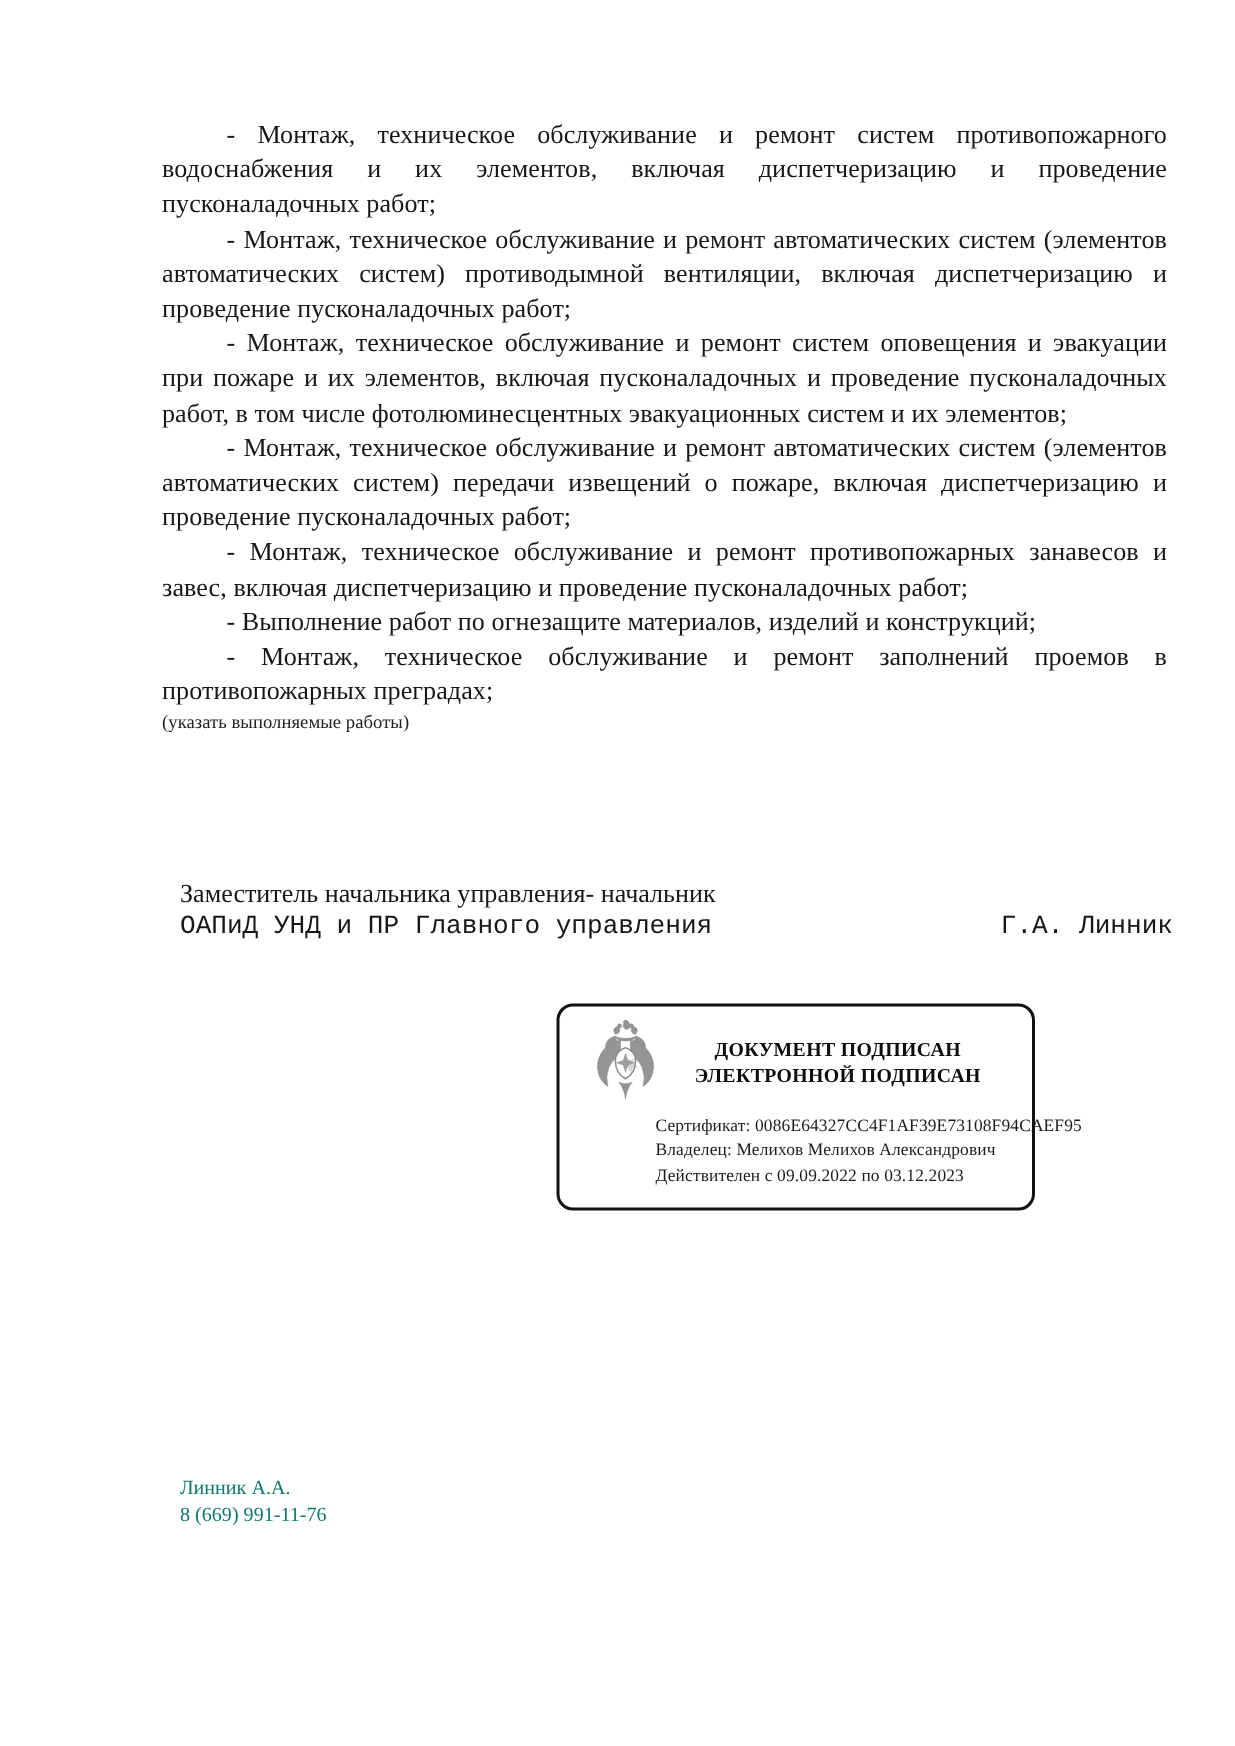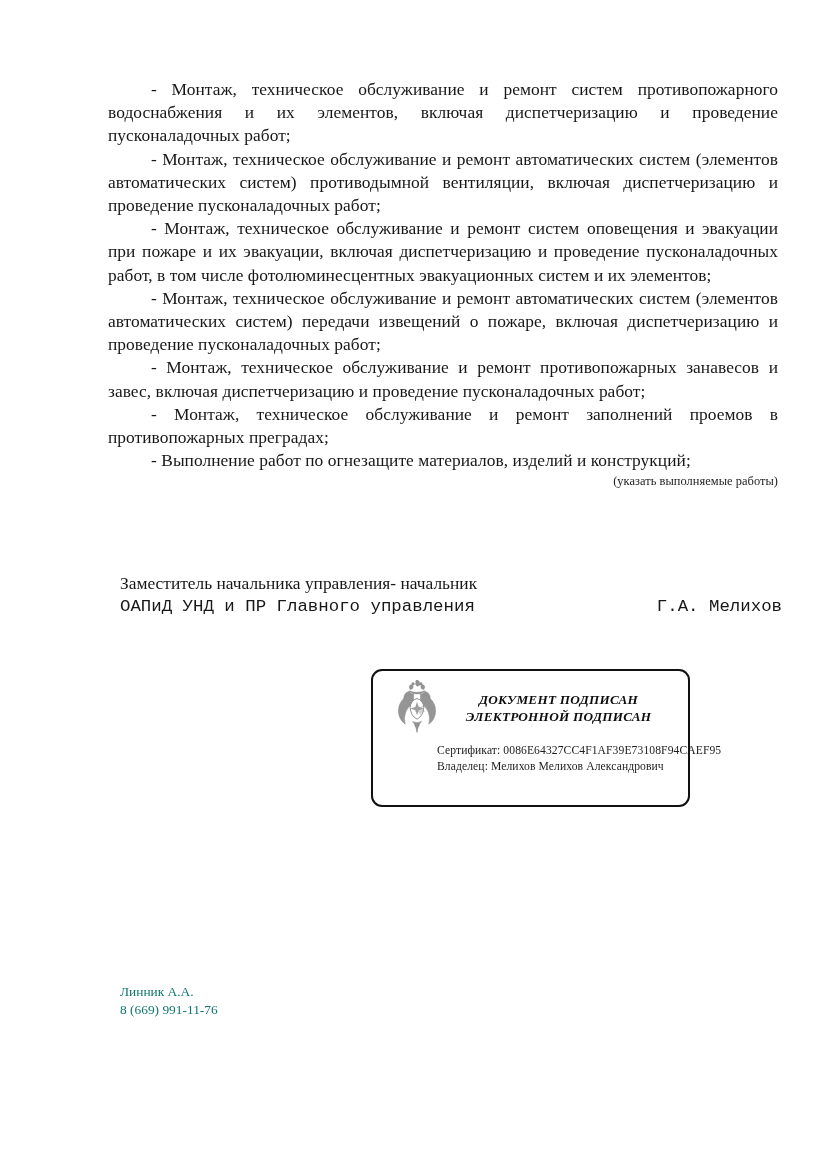--- a/index.html
+++ b/index.html
@@ -37,32 +37,32 @@
     text-justify: inter-word;
     text-indent: 43px;
     font-size: 17.4px;
     line-height: 23.2px;
     letter-spacing: 0.05px;
     color: #171717;
   }
 
   .caption {
     margin: 1px 0 0 0;
-    text-align: right;
+    text-align: left;
     text-indent: 0;
     font-size: 12.4px;
     line-height: 17px;
     color: #222222;
   }
 
   
   .sign-block {
     position: absolute;
     left: 120px;
-    top: 572px;
+    top: 584px;
     width: 662px;
   }
   .sign-line {
     font-size: 17.4px;
     line-height: 23.4px;
     color: #171717;
     white-space: nowrap;
   }
   .sign-row {
     display: flex;
@@ -106,21 +106,20 @@
   .stamp-heading {
     flex: 1 1 auto;
     text-align: center;
     font-family: "Liberation Serif", "DejaVu Serif", serif;
     font-weight: bold;
     font-size: 13.2px;
     line-height: 17.5px;
     letter-spacing: 0.25px;
     color: #0d0d0d;
     padding-right: 6px;
-    font-style: italic;
   }
   .stamp-details {
     padding: 8px 0 0 18px;
   }
   .stamp-details div {
     font-size: 11.6px;
     line-height: 16.4px;
     color: #1c1c1c;
     white-space: nowrap;
     letter-spacing: 0.1px;
@@ -141,33 +140,33 @@
   }
 </style>
 </head>
 <body>
 
 <div class="page">
 
   <div class="body-block">
     <p class="para">- Монтаж, техническое обслуживание и ремонт систем противопожарного водоснабжения и их элементов, включая диспетчеризацию и проведение пусконаладочных работ;</p>
     <p class="para">- Монтаж, техническое обслуживание и ремонт автоматических систем (элементов автоматических систем) противодымной вентиляции, включая диспетчеризацию и проведение пусконаладочных работ;</p>
-    <p class="para">- Монтаж, техническое обслуживание и ремонт систем оповещения и эвакуации при пожаре и их эвакуации, включая диспетчеризацию и проведение пусконаладочных работ, в том числе фотолюминесцентных эвакуационных систем и их элементов;</p>
+    <p class="para">- Монтаж, техническое обслуживание и ремонт систем оповещения и эвакуации при пожаре и их элементов, включая пусконаладочных и проведение пусконаладочных работ, в том числе фотолюминесцентных эвакуационных систем и их элементов;</p>
     <p class="para">- Монтаж, техническое обслуживание и ремонт автоматических систем (элементов автоматических систем) передачи извещений о пожаре, включая диспетчеризацию и проведение пусконаладочных работ;</p>
     <p class="para">- Монтаж, техническое обслуживание и ремонт противопожарных занавесов и завес, включая диспетчеризацию и проведение пусконаладочных работ;</p>
+    <p class="para">- Выполнение работ по огнезащите материалов, изделий и конструкций;</p>
     <p class="para">- Монтаж, техническое обслуживание и ремонт заполнений проемов в противопожарных преградах;</p>
-    <p class="para">- Выполнение работ по огнезащите материалов, изделий и конструкций;</p>
     <p class="para caption">(указать выполняемые работы)</p>
   </div>
 
   <div class="sign-block">
     <div class="sign-line">Заместитель начальника управления- начальник</div>
     <div class="sign-row">
       <span class="sign-line">ОАПиД УНД и ПР Главного управления</span>
-      <span class="sign-name">Г.А. Мелихов</span>
+      <span class="sign-name">Г.А. Линник</span>
     </div>
   </div>
 
   <div class="stamp">
     <div class="stamp-top">
       <span class="emblem">
         <svg viewBox="0 0 100 100" width="56" height="56" aria-hidden="true">
           <g fill="#7e7e7e" stroke="#6a6a6a" stroke-width="0.7">
 
             <path d="M38 17 q-4 -5 0 -8 q4 -3 5 2 q1 5 -5 6 z"></path>
@@ -200,20 +199,21 @@
         </svg>
       </span>
       <span class="stamp-heading">
         <span>ДОКУМЕНТ ПОДПИСАН</span><br>
         <span>ЭЛЕКТРОННОЙ ПОДПИСАН</span>
       </span>
     </div>
     <div class="stamp-details">
       <div>Сертификат: 0086E64327CC4F1AF39E73108F94CAEF95</div>
       <div>Владелец: Мелихов Мелихов Александрович</div>
+      <div>Действителен с 09.09.2022 по 03.12.2023</div>
     </div>
   </div>
 
   <div class="footer">
     <div>Линник А.А.</div>
     <div>8 (669) 991-11-76</div>
   </div>
 
 </div>
 

